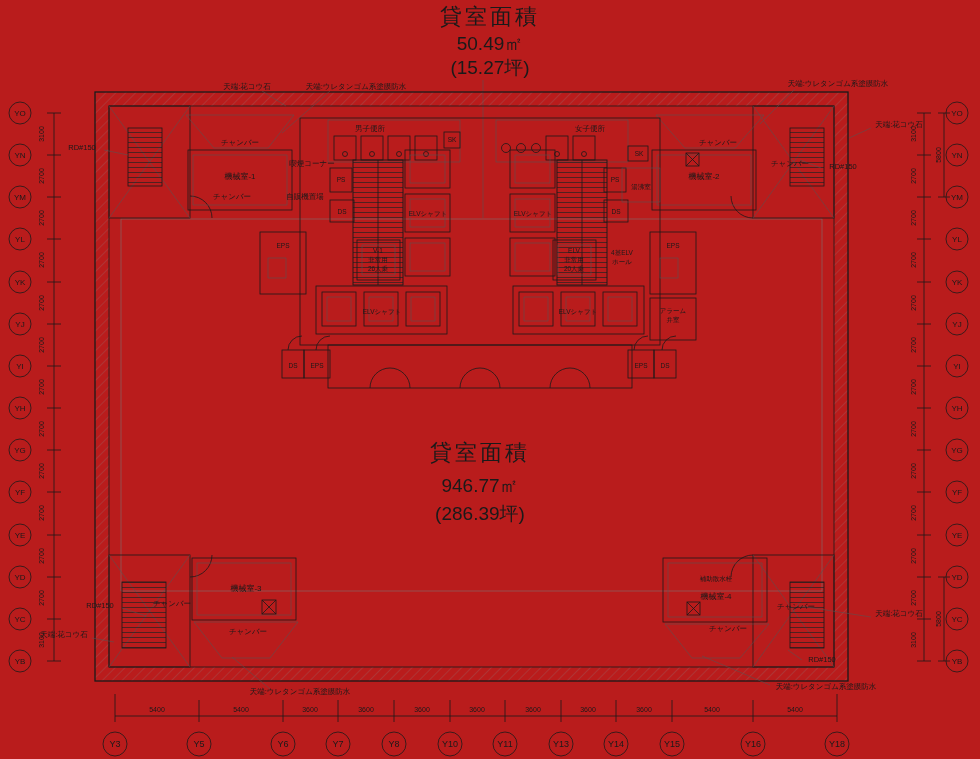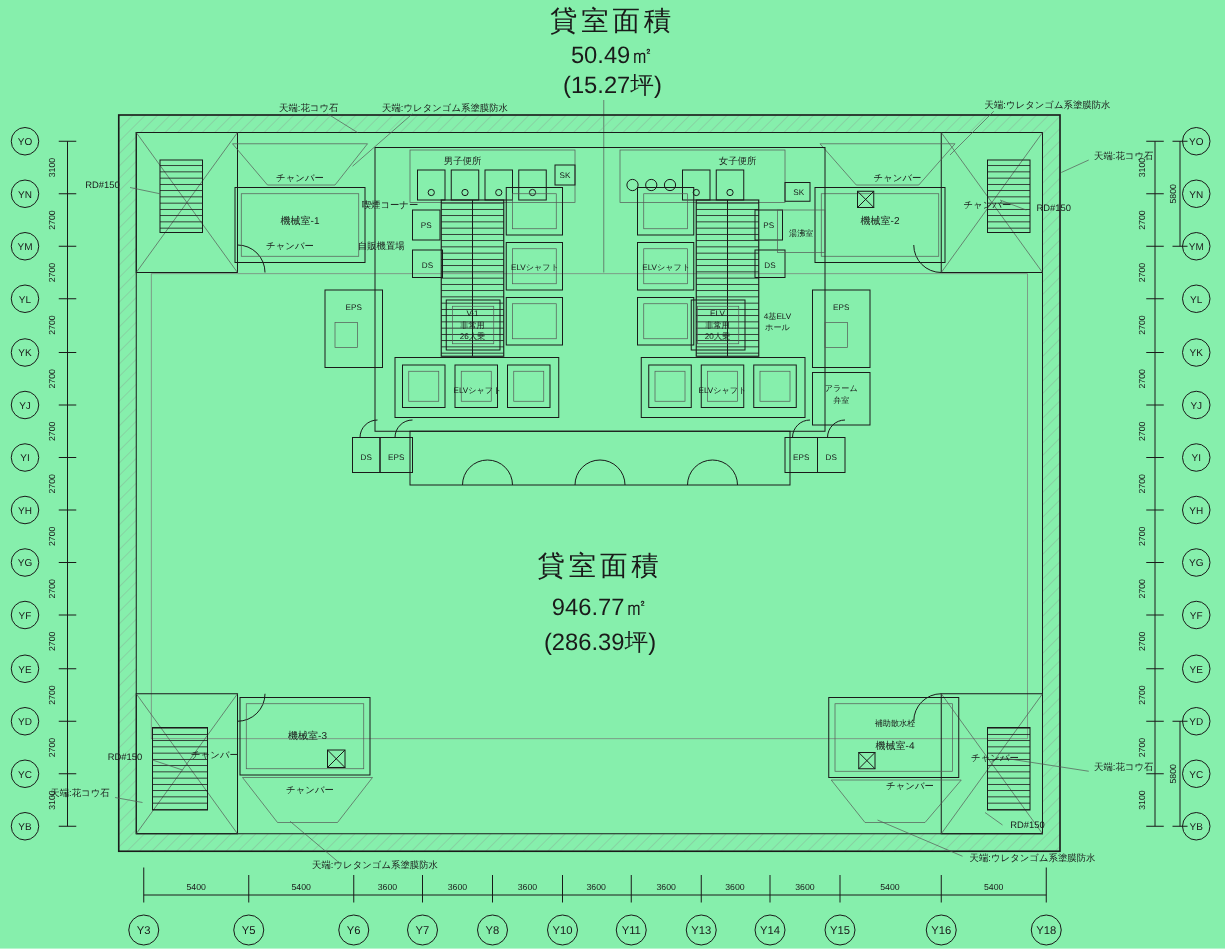--- a/index.html
+++ b/index.html
@@ -1,16 +1,16 @@
 <!DOCTYPE html>
 <html><head>
 <meta charset="utf-8">
 <style>
   html,body{margin:0;padding:0;background:#ffffff;}
-  .stage{width:980px;height:759px;position:relative;background:#86efac;}
+  .stage{width:980px;height:759px;position:relative;background:#b91c1c;}
   svg text{font-family:"Liberation Sans","DejaVu Sans",sans-serif;fill:#1a1a1a;text-anchor:middle;}
   .big{font-size:22px;letter-spacing:3px;}
   .med{font-size:19px;}
   .lab{font-size:8px;}
   .an{font-size:7.5px;}
   .sm{font-size:6.5px;}
   .dim{font-size:7px;}
   .bub{font-size:9px;}
   .bubS{font-size:8px;}
   .ln{stroke:#1a1a1a;stroke-width:.8;fill:none;}

